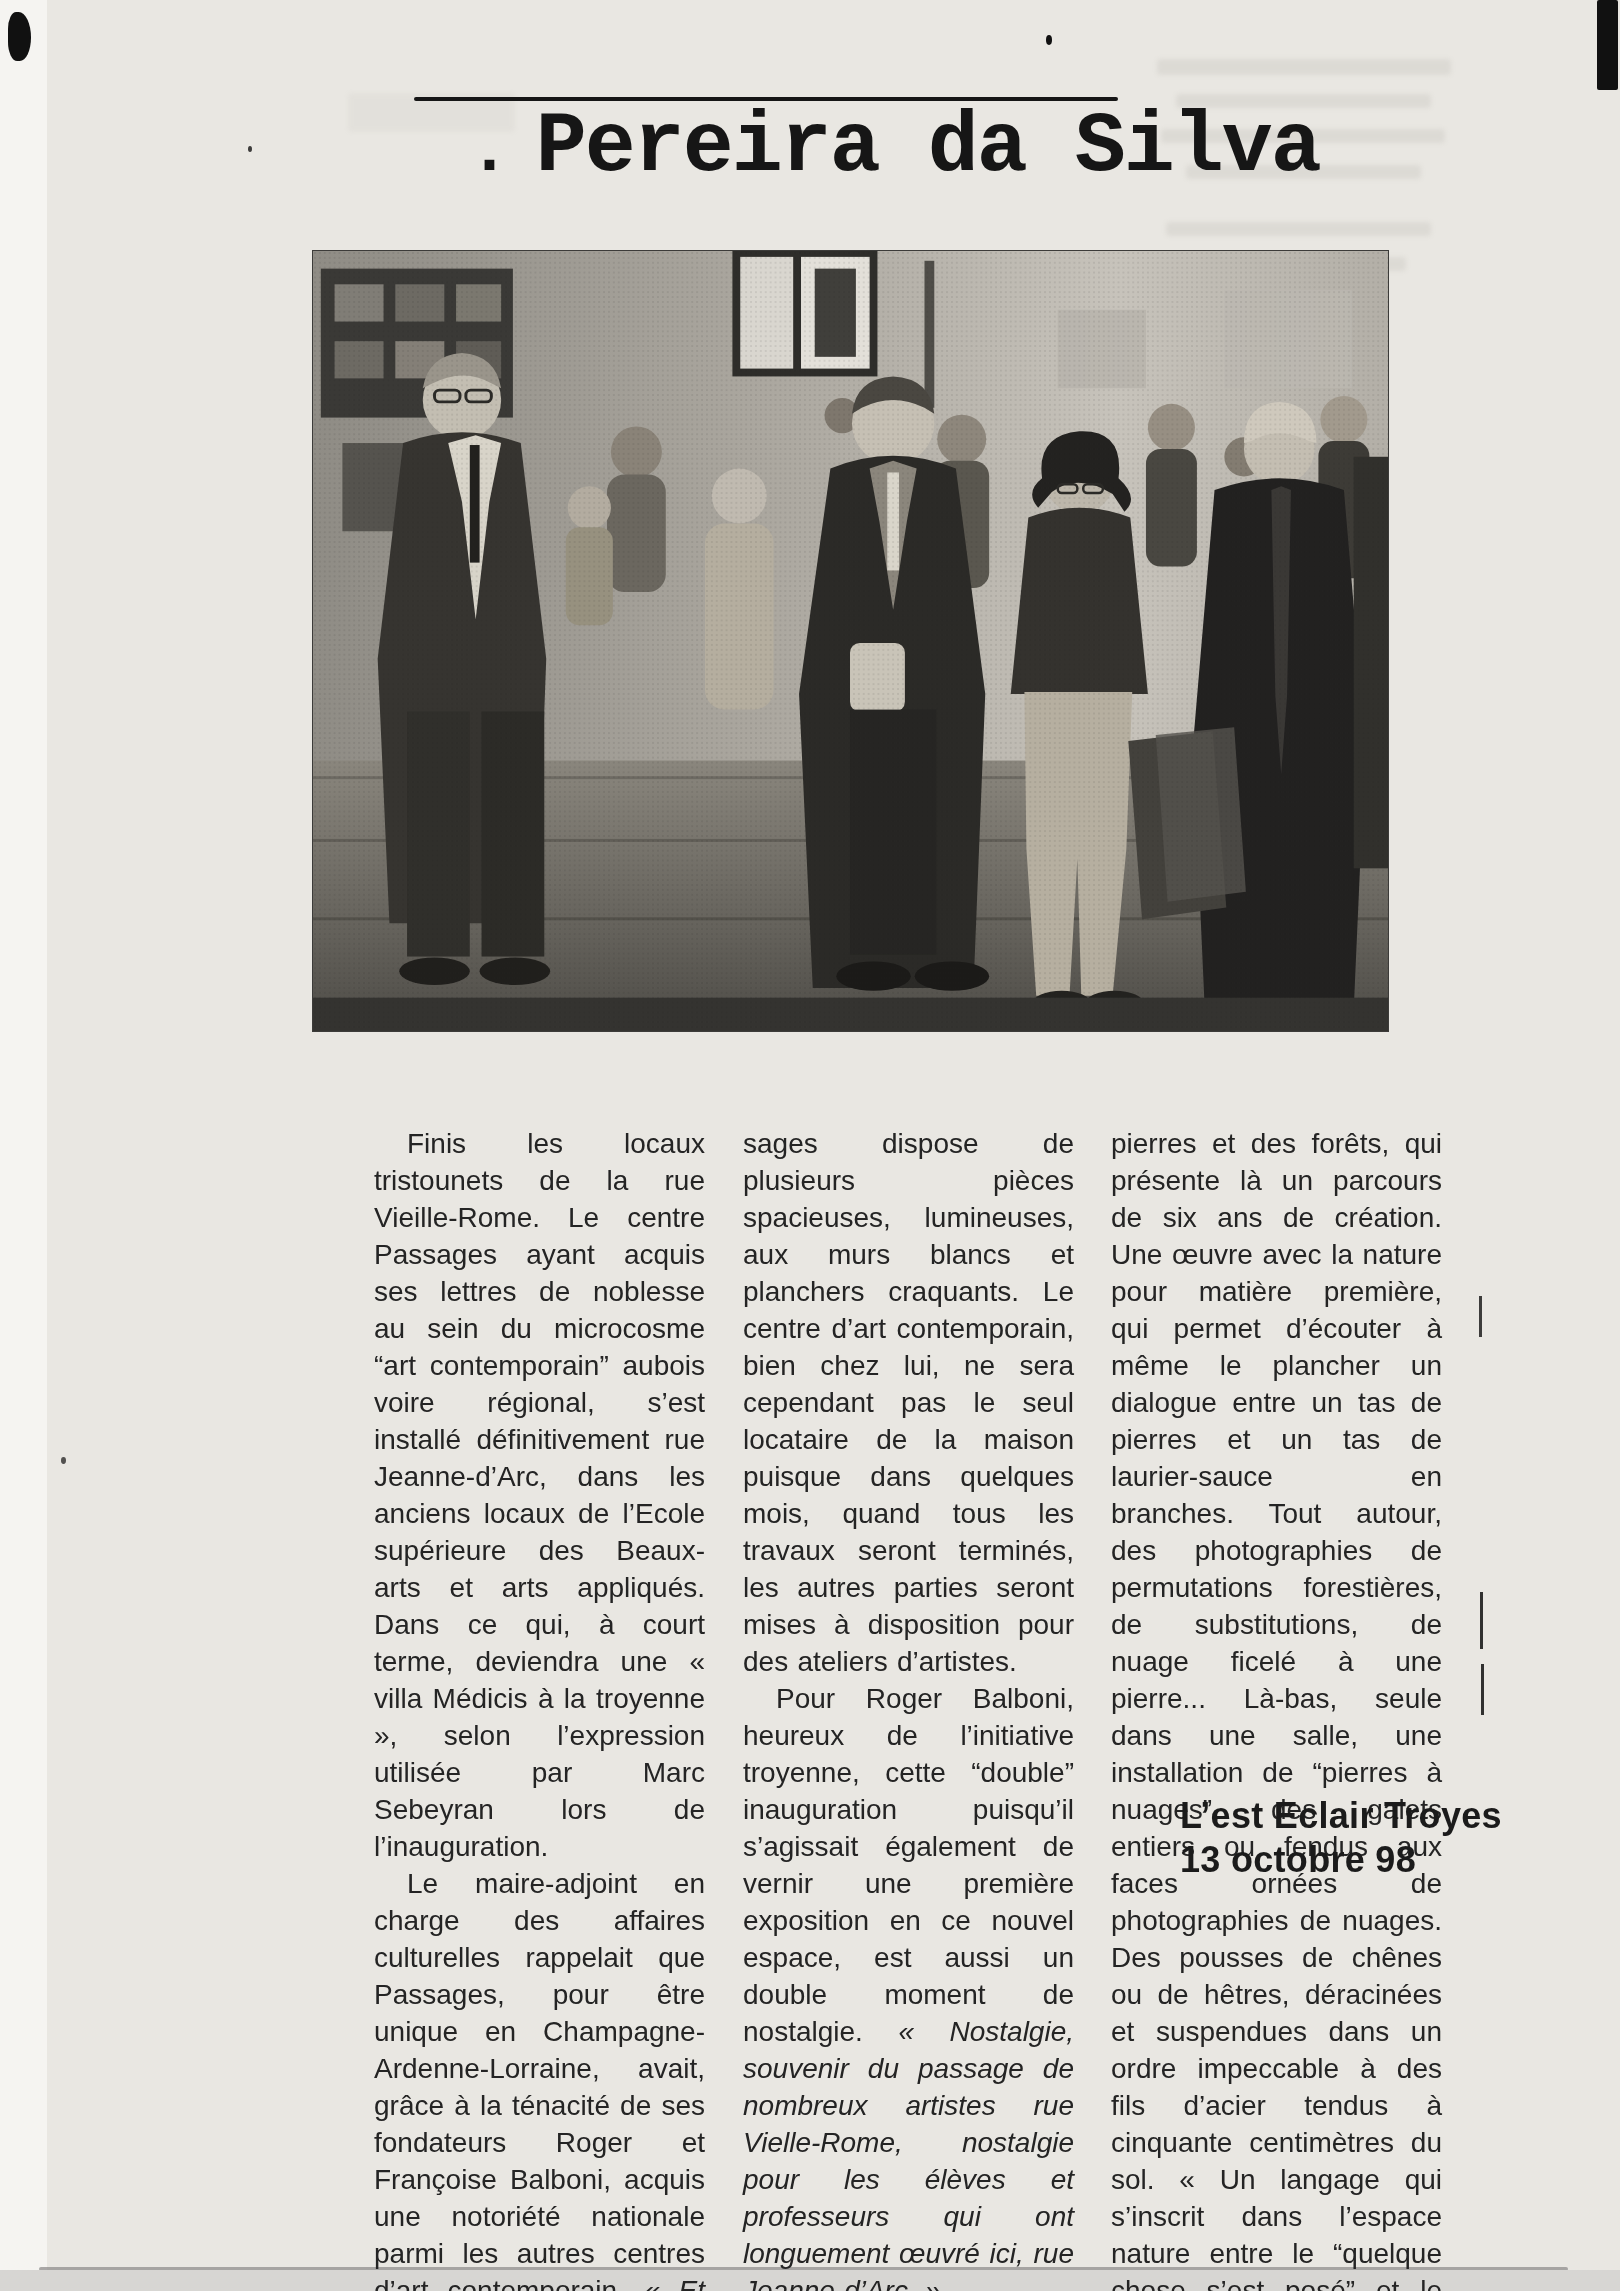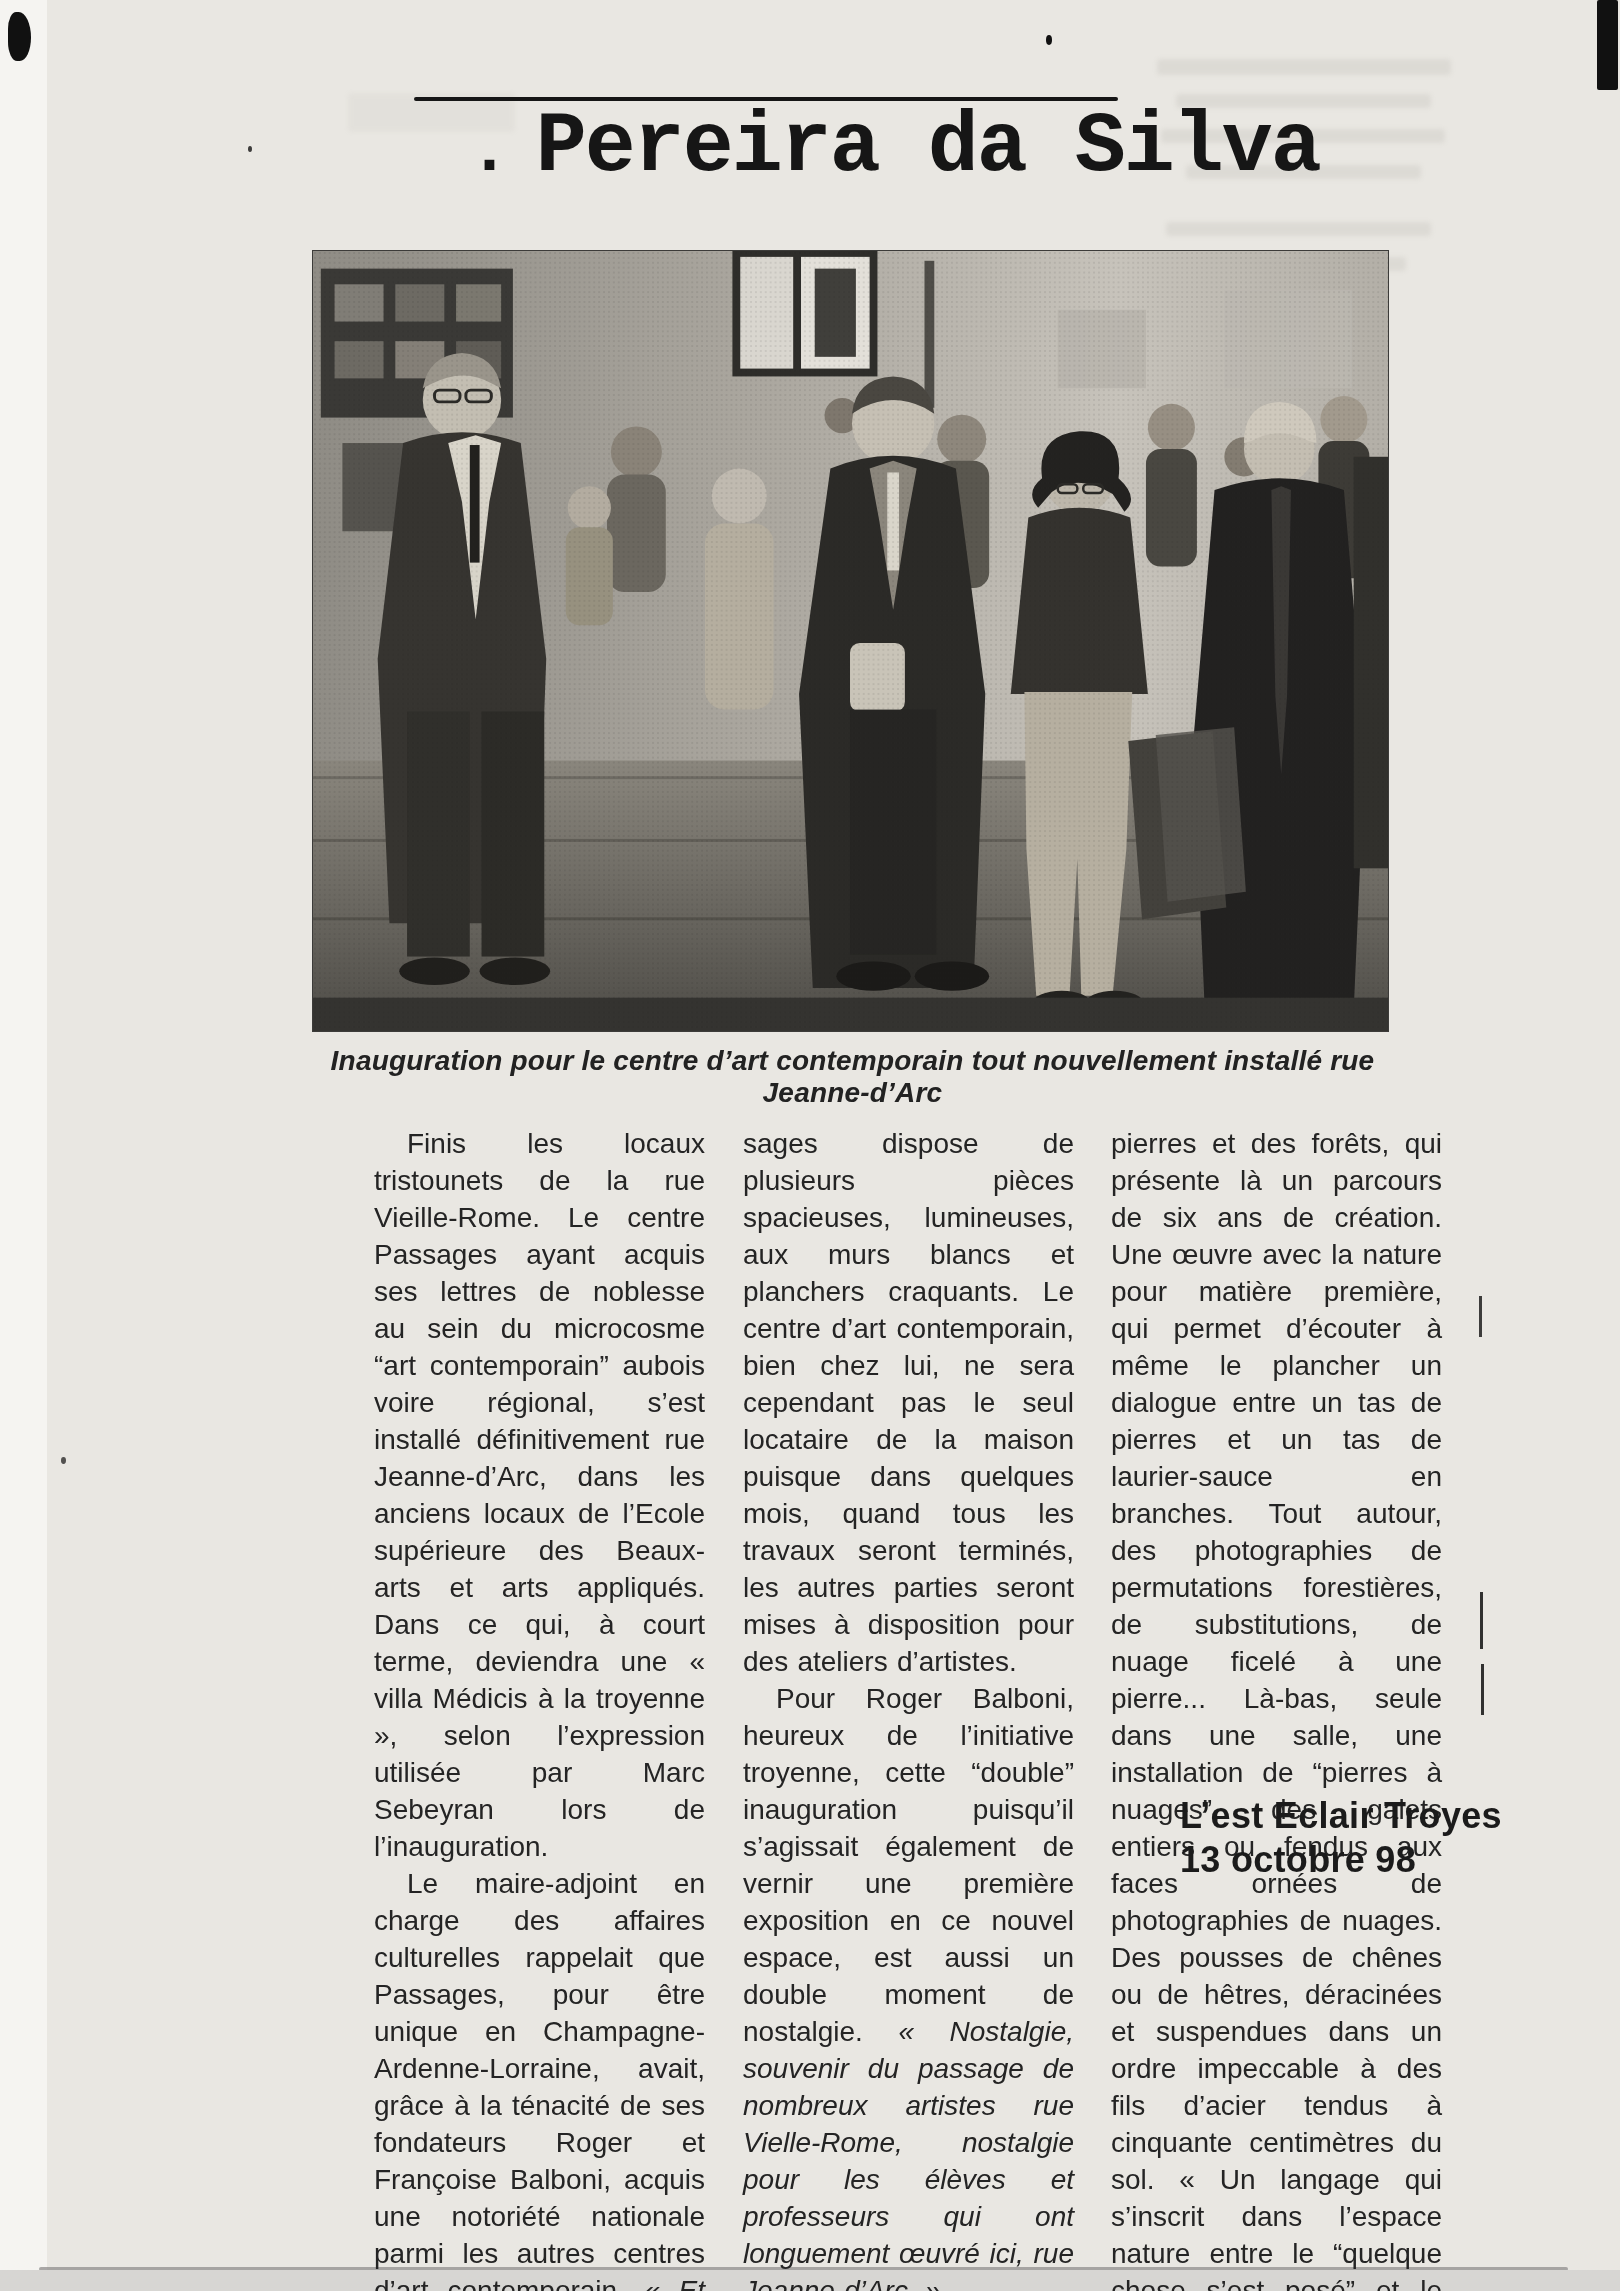--- a/index.html
+++ b/index.html
@@ -218,21 +218,20 @@
 
       <path d="M832,500 l86,-10 14,180 -86,12 z" fill="#43413c"></path>
       <path d="M860,494 l80,-8 12,168 -80,10 z" fill="#55534d" opacity=".8"></path>
 
       <rect x="0" y="762" width="1097" height="34" fill="#343330"></rect>
 
       <rect x="0" y="0" width="1097" height="796" fill="url(#ht)"></rect>
     </svg>
   </figure>
 
-  <figcaption class="caption">Inauguration pour le centre d’art contemporain tout nouvellement installé rue Jeanne-d’Arc</figcaption>
 
   <main>
     <div class="col c0">
         <p class="indent"><span>Finis les locaux tristounets de la rue Vieille-Rome. Le centre Passages ayant acquis ses lettres de noblesse au sein du microcosme “art contemporain” aubois voire régional, s’est installé définitivement rue Jeanne-d’Arc, dans les anciens locaux de l’Ecole supérieure des Beaux-arts et arts appliqués. Dans ce qui, à court terme, deviendra une « villa Médicis à la troyenne », selon l’expression utilisée par Marc Sebeyran lors de l’inauguration.</span></p>
         <p class="indent"><span>Le maire-adjoint en charge des affaires culturelles rappelait que Passages, pour être unique en Champagne-Ardenne-Lorraine, avait, grâce à la ténacité de ses fondateurs Roger et Françoise Balboni, acquis une notoriété nationale parmi les autres centres d’art contemporain. </span><span class="it">« Et pour qu’ils puissent continuer dans leur mission de défricheurs et de découvreurs de talent, il fallait des locaux adaptés... que voici.</span></p>
       </div>
     <div class="col c1">
         <p class=""><span>sages dispose de plusieurs pièces spacieuses, lumineuses, aux murs blancs et planchers craquants. Le centre d’art contemporain, bien chez lui, ne sera cependant pas le seul locataire de la maison puisque dans quelques mois, quand tous les travaux seront terminés, les autres parties seront mises à disposition pour des ateliers d’artistes.</span></p>
         <p class="indent"><span>Pour Roger Balboni, heureux de l’initiative troyenne, cette “double” inauguration puisqu’il s’agissait également de vernir une première exposition en ce nouvel espace, est aussi un double moment de nostalgie. </span><span class="it">« Nostalgie, souvenir du passage de nombreux artistes rue Vielle-Rome, nostalgie pour les élèves et professeurs qui ont longuement œuvré ici, rue Jeanne d’Arc. »</span></p>
       </div>

